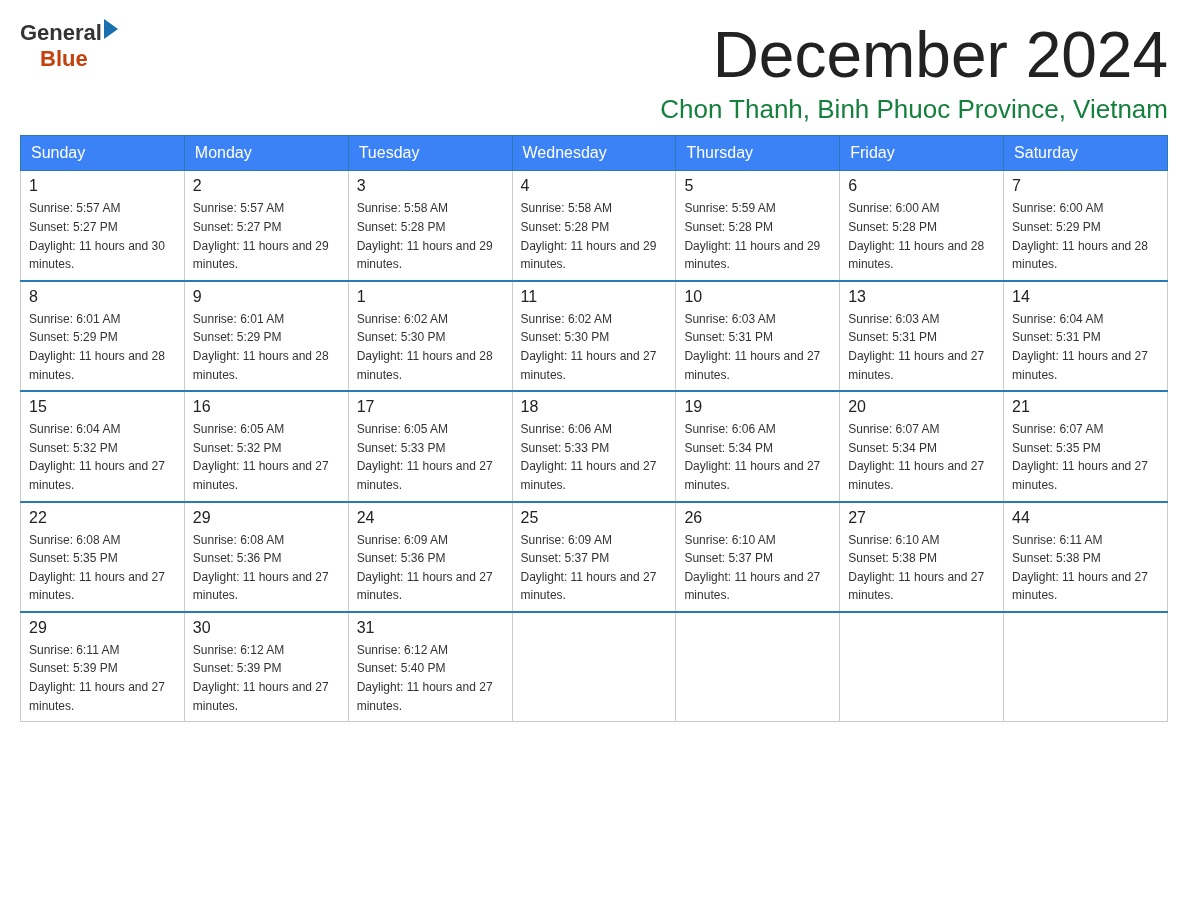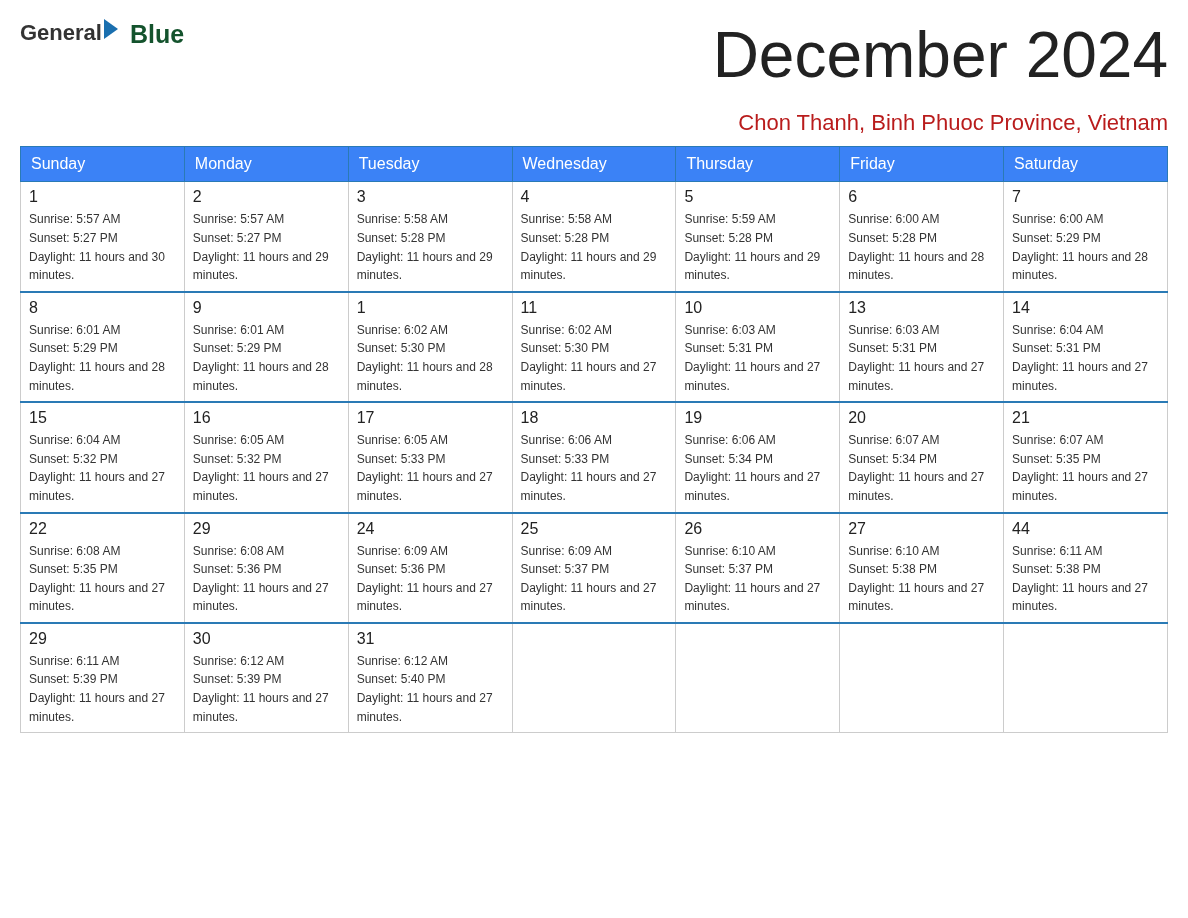--- a/index.html
+++ b/index.html
@@ -25,46 +25,46 @@
       width: 0;
       height: 0;
       border-left: 14px solid #1a6faf;
       border-top: 10px solid transparent;
       border-bottom: 10px solid transparent;
       margin-left: 2px;
       margin-top: -8px;
     }
     .logo-area {
       display: flex;
-      flex-direction: row;
+      flex-direction: column;
       align-items: flex-start;
     }
     .logo-row {
       display: flex;
       align-items: center;
     }
     .logo-bottom {
-      font-size: 25px;
+      font-size: 22px;
       font-weight: bold;
-      color: #14532d;
-      margin-left: 12px;
+      color: #c2410c;
+      margin-left: 20px;
     }
     .title-area {
       text-align: right;
     }
     .month-title {
       font-size: 64px;
       font-weight: normal;
       color: #222;
       line-height: 1.1;
     }
     .location-title {
-      font-size: 22px;
-      color: #b91c1c;
-      margin-top: 20px;
+      font-size: 26px;
+      color: #15803d;
+      margin-top: 4px;
     }
     .calendar {
       width: 100%;
       border-collapse: collapse;
       margin-top: 10px;
     }
     .calendar th {
       background-color: #3b82f6;
       color: #fff;
       font-size: 16px;

